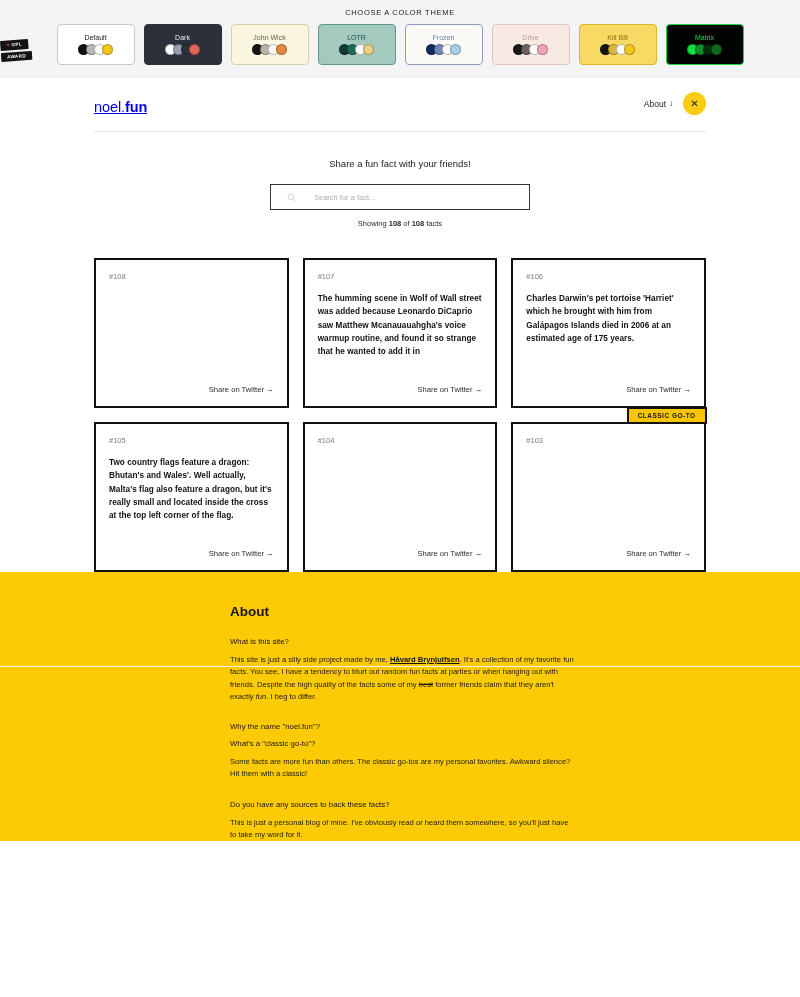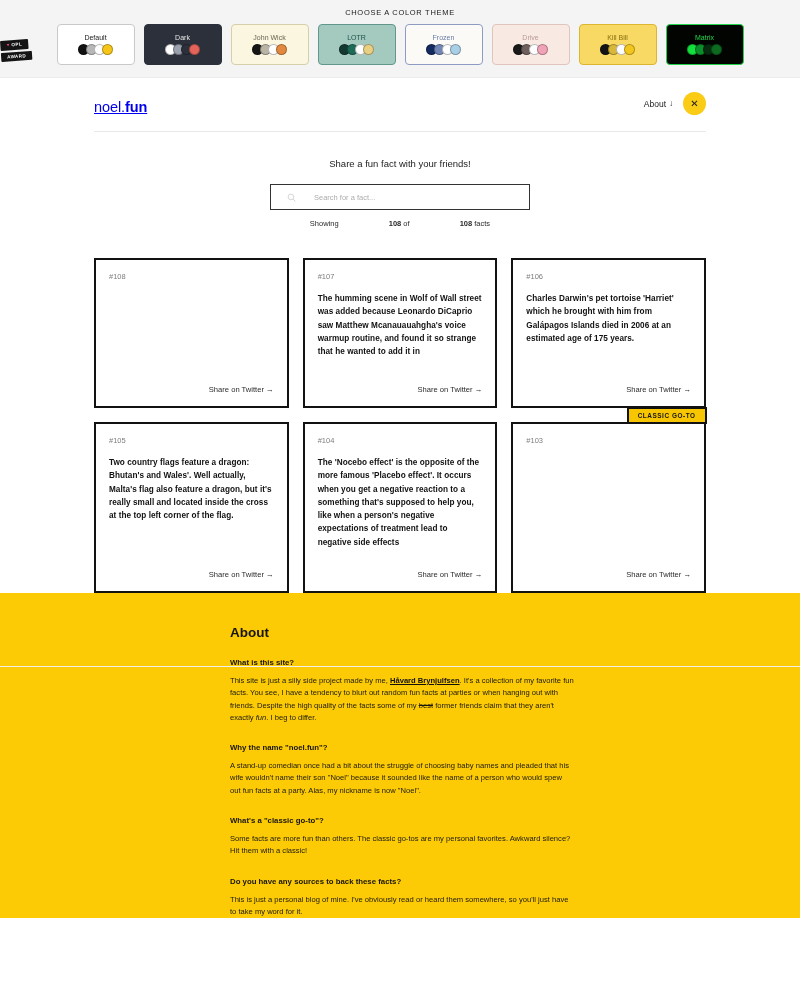--- a/index.html
+++ b/index.html
@@ -126,21 +126,21 @@
     border: none; outline: none; flex: 1;
     font-size: 7.5px; color: #222;
     font-family: "Liberation Sans", sans-serif;
     background: transparent;
   }
   .search-input::placeholder { color: #adadad; }
   .showing {
     text-align: center; font-size: 7.5px;
     margin-top: 9px; color: #2a2a2a;
   }
-  .showing b { font-weight: 700; margin-left: 48px; }
+  .showing b { font-weight: 700; }
 
   
   .facts-grid {
     display: grid;
     grid-template-columns: repeat(3, 1fr);
     gap: 14px;
     margin-top: 30px;
     position: relative;
     z-index: 2;
   }
@@ -214,21 +214,21 @@
   .about-section {
     background: #fdcb06;
     padding: 32px 0 0;
   }
   .about-inner { width: 348px; margin: 0 auto; padding-left: 4px; }
   .about-h {
     font-size: 13.5px; font-weight: 700; color: #17150a;
     margin-bottom: 18px;
   }
   .q {
-    font-size: 7.8px; font-weight: 700; color: #17150a;
+    font-size: 7.8px; font-weight: 400; color: #17150a;
     margin-bottom: 8px;
   }
   .a {
     font-size: 7.6px; line-height: 1.62; color: #1c1a0c;
     margin-bottom: 19px;
   }
   .a a { color: #13110a; font-weight: 700; }
   .a s { text-decoration: line-through; }
   .a i { font-style: italic; }
 </style>
@@ -367,21 +367,20 @@
           <p class="fact-text">Charles Darwin's pet tortoise 'Harriet' which he brought with him from Galápagos Islands died in 2006 at an estimated age of 175 years.</p>
           <div class="fact-foot"><a class="share-link" href="#">Share on Twitter →</a></div>
         </article>
         <article class="fact-card">
           <div class="fact-id">#105</div>
           <p class="fact-text">Two country flags feature a dragon: Bhutan's and Wales'. Well actually, Malta's flag also feature a dragon, but it's really small and located inside the cross at the top left corner of the flag.</p>
           <div class="fact-foot"><a class="share-link" href="#">Share on Twitter →</a></div>
         </article>
         <article class="fact-card">
           <div class="fact-id">#104</div>
-          <p class="fact-text">The 'Nocebo effect' is the opposite of the more famous 'Placebo effect'. It occurs when you get a negative reaction to a something that's supposed to help you, like when a person's negative expectations of treatment lead to negative side effects</p>
           <div class="fact-foot"><a class="share-link" href="#">Share on Twitter →</a></div>
         </article>
         <article class="fact-card">
           <div class="ribbon">CLASSIC GO-TO</div>
           <div class="fact-id">#103</div>
           <div class="fact-foot"><a class="share-link" href="#">Share on Twitter →</a></div>
         </article>
       </div>
 
   </div>
@@ -390,21 +389,20 @@
     <div class="about-inner">
       <h2 class="about-h">About</h2>
 
       <div>
         <div class="q">What is this site?</div>
         <p class="a"><span>This site is just a silly side project made by me, </span><a href="#">Håvard Brynjulfsen</a><span>. It's a collection of my favorite fun facts. You see, I have a tendency to blurt out random fun facts at parties or when hanging out with friends. Despite the high quality of the facts some of my </span><s>best</s><span> former friends claim that they aren't exactly </span><i>fun</i><span>. I beg to differ.</span></p>
       </div>
 
       <div>
         <div class="q">Why the name "noel.fun"?</div>
-        <p class="a">A stand-up comedian once had a bit about the struggle of choosing baby names and pleaded that his wife wouldn't name their son "Noel" because it sounded like the name of a person who would spew out fun facts at a party. Alas, my nickname is now "Noel".</p>
       </div>
 
       <div>
         <div class="q">What's a "classic go-to"?</div>
         <p class="a">Some facts are more fun than others. The classic go-tos are my personal favorites. Awkward silence? Hit them with a classic!</p>
       </div>
 
       <div>
         <div class="q">Do you have any sources to back these facts?</div>
         <p class="a">This is just a personal blog of mine. I've obviously read or heard them somewhere, so you'll just have to take my word for it.</p>

